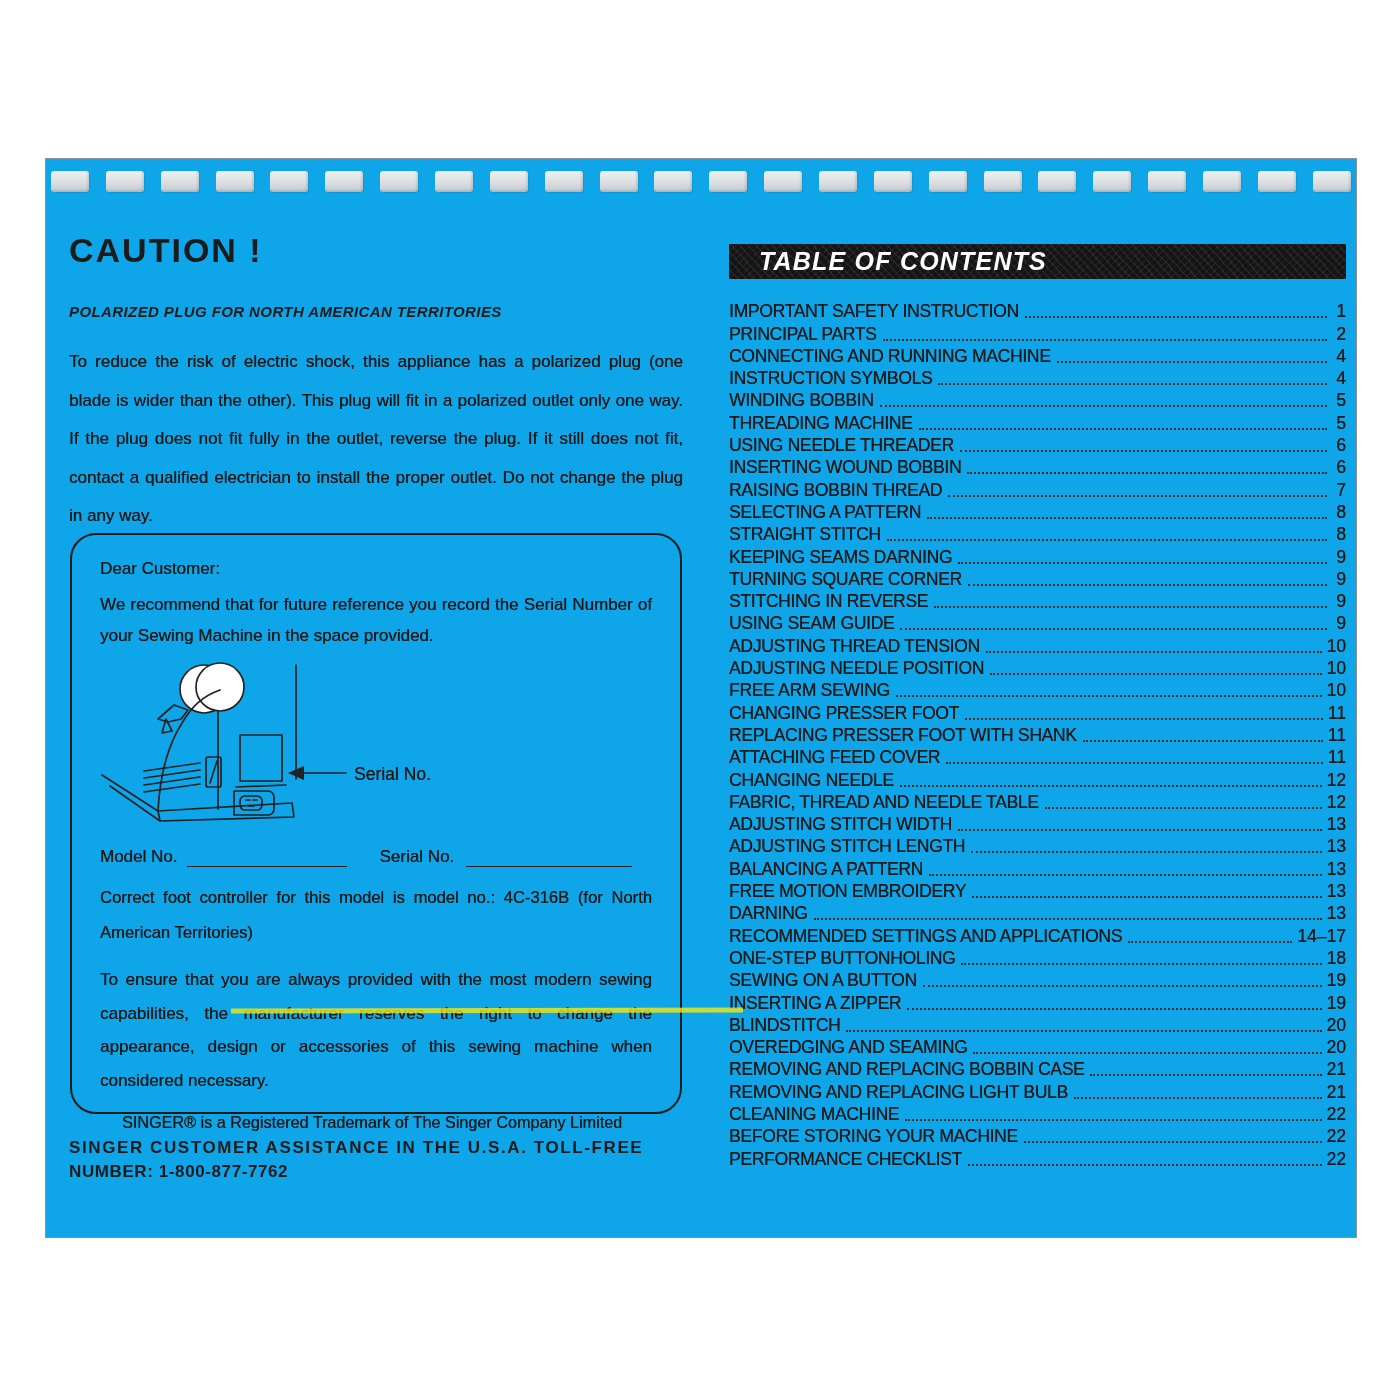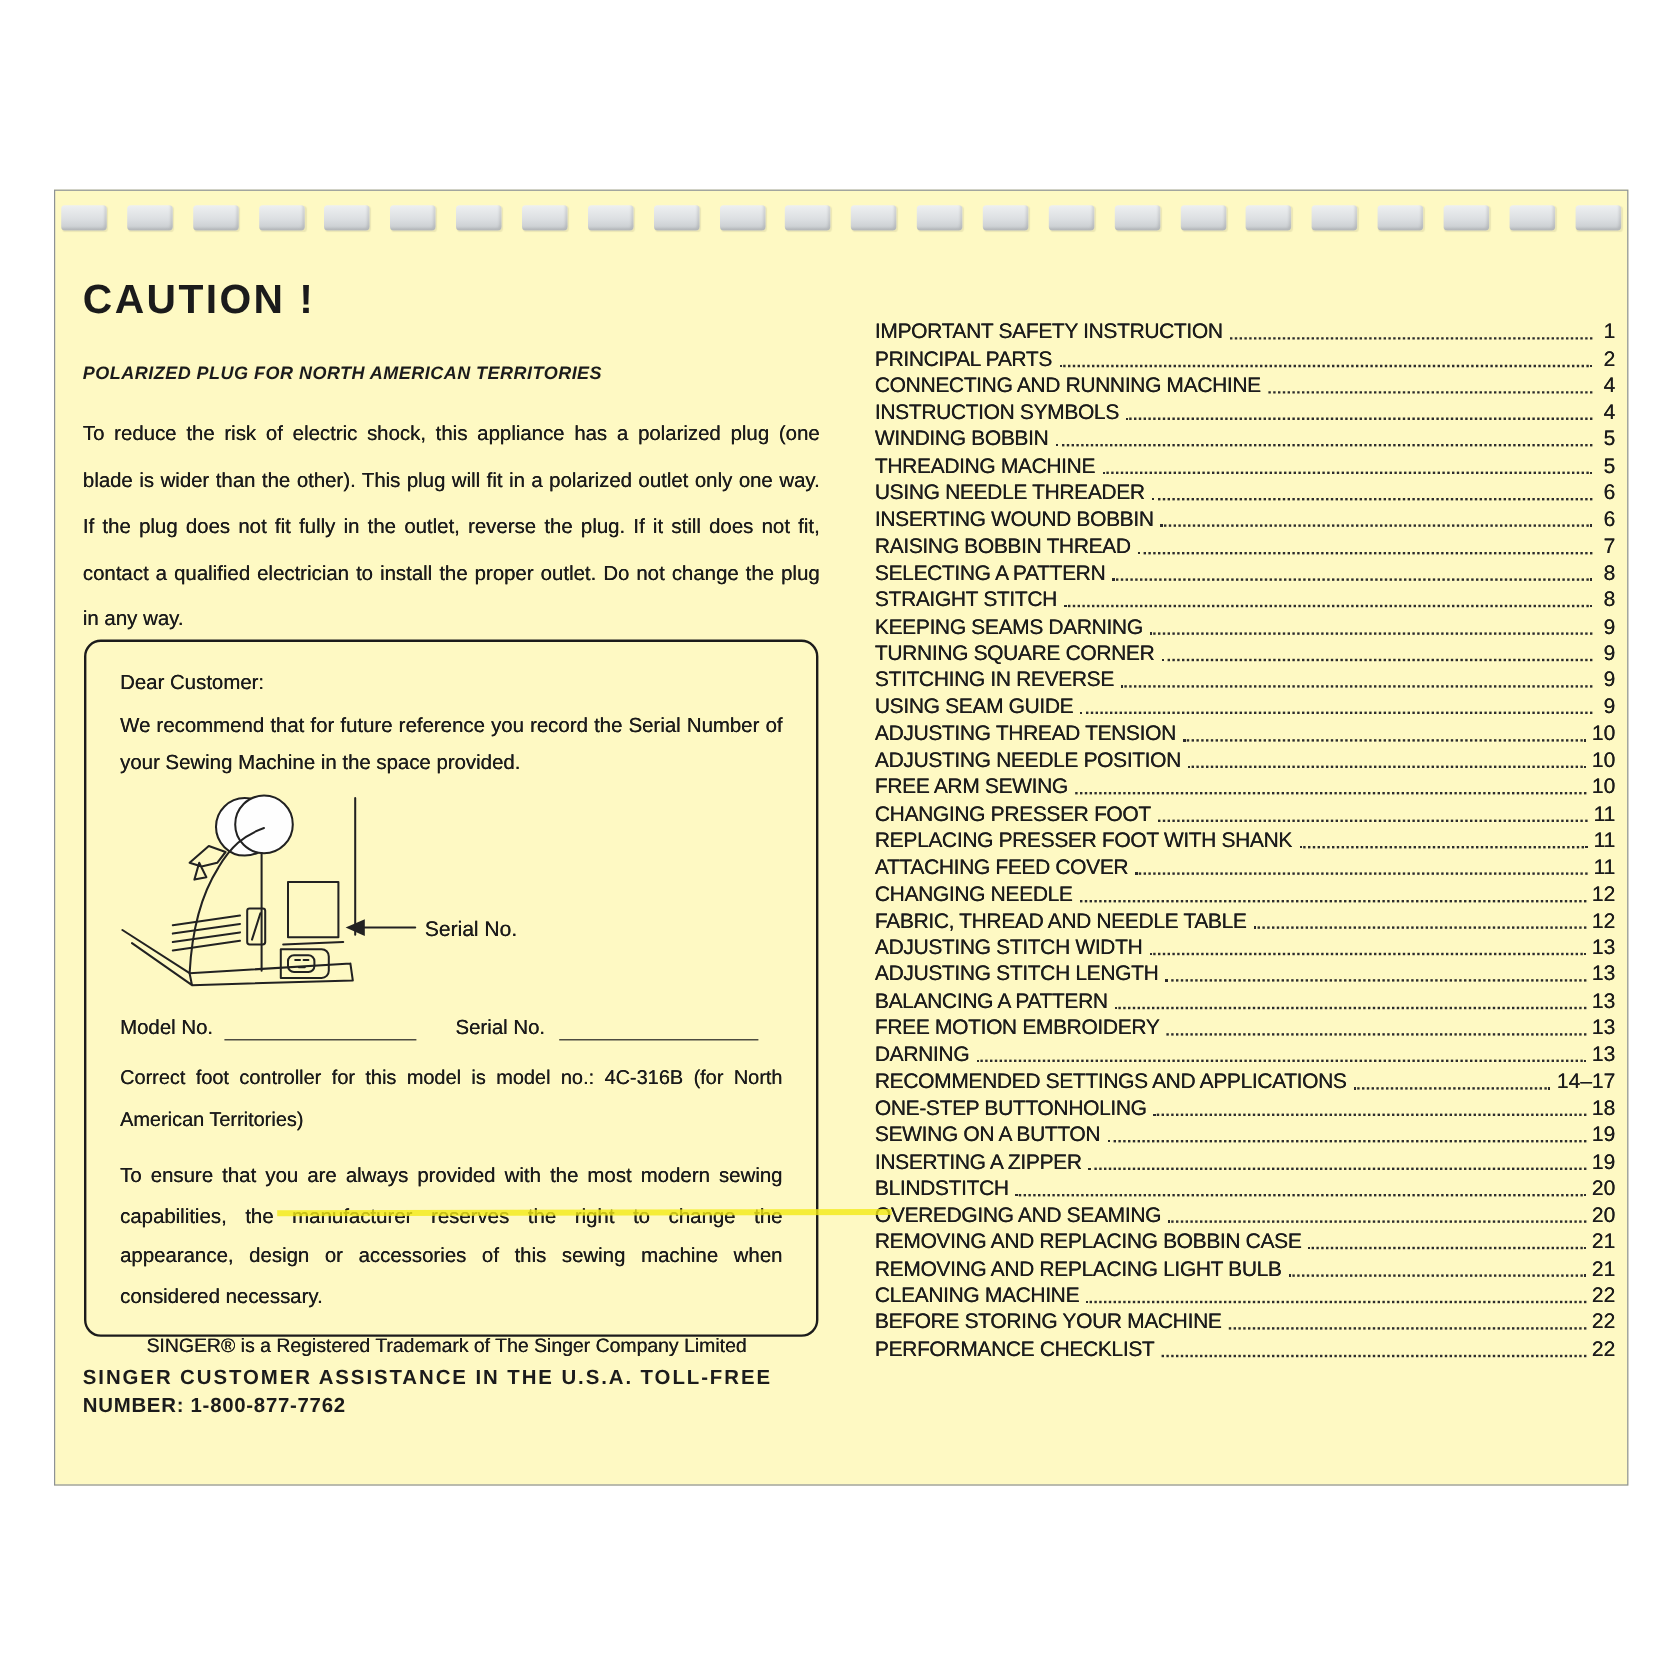--- a/index.html
+++ b/index.html
@@ -1,31 +1,31 @@
 <!DOCTYPE html>
 <html><head>
 <meta charset="utf-8">
 <style>
   html,body{margin:0;padding:0;background:#ffffff;}
   .canvas{position:relative;width:1400px;height:1400px;background:#ffffff;overflow:hidden;
           font-family:"Liberation Sans","DejaVu Sans",sans-serif;color:#1b1b1b;}
   .page{position:absolute;left:45px;top:158px;width:1312px;height:1080px;
-        background:#fef9c3;border:1px solid #8d9296;box-sizing:border-box;}
+        background:#0ea5e9;border:1px solid #8d9296;box-sizing:border-box;}
   
   .holes{position:absolute;left:5px;right:5px;top:12px;display:flex;justify-content:space-between;}
   .hole{width:38px;height:21px;border-radius:3px;
         background:linear-gradient(180deg,#eef0f1 0%,#dcdfe2 55%,#c6cacd 100%);
         box-shadow:inset -2px -2px 2px rgba(0,0,0,.10), 1px 1px 1px rgba(0,0,0,.08);}
   
   .caution{position:absolute;left:23px;top:72px;font-size:34px;font-weight:bold;letter-spacing:2px;}
   .subtitle{position:absolute;left:23px;top:144px;font-size:15px;font-weight:bold;font-style:italic;letter-spacing:.4px;white-space:nowrap;}
   .intro{position:absolute;left:23px;top:184px;width:614px;font-size:17px;line-height:38.6px;
          text-align:justify;text-shadow:.2px 0 0 currentColor;}
   .custbox{position:absolute;left:24px;top:374px;width:612px;height:581px;box-sizing:border-box;
-           border:2px solid #1c1c1c;border-radius:14px;padding:24px 28px 18px 28px;
+           border:2px solid #1c1c1c;border-radius:26px;padding:24px 28px 18px 28px;
            font-size:17px;text-shadow:.2px 0 0 currentColor;}
   .salutation{margin:0 0 10px 0;}
   .recommend{margin:0;line-height:31px;text-align:justify;}
   .illu-row{display:flex;margin-top:14px;height:178px;}
   .refer{width:238px;line-height:30px;padding-top:32px;font-size:16.5px;}
   .illu{flex:1;position:relative;}
   .illu svg{position:absolute;left:0;top:-6px;}
   .modelrow{display:flex;align-items:flex-end;margin-top:4px;white-space:nowrap;}
   .blank{display:inline-block;border-bottom:1.6px solid #222;height:1px;}
   .blank.m{width:160px;margin-left:10px;}
@@ -142,20 +142,23 @@
     </div>
 
     <div class="footer">
       <div class="l1">SINGER CUSTOMER ASSISTANCE IN THE U.S.A. TOLL-FREE</div>
       <div class="l2">NUMBER: 1-800-877-7762</div>
     </div>
 
     <div class="highlight"></div>
 
     <div class="toc">
+      <div class="toc-header">
+        <span class="toc-title">TABLE OF CONTENTS</span>
+      </div>
       <div class="toc-list">
   <div class="toc-row">
     <span class="toc-label">IMPORTANT SAFETY INSTRUCTION</span>
     <span class="toc-leader"></span>
     <span class="toc-page">1</span>
   </div>
 
   <div class="toc-row">
     <span class="toc-label">PRINCIPAL PARTS</span>
     <span class="toc-leader"></span>

